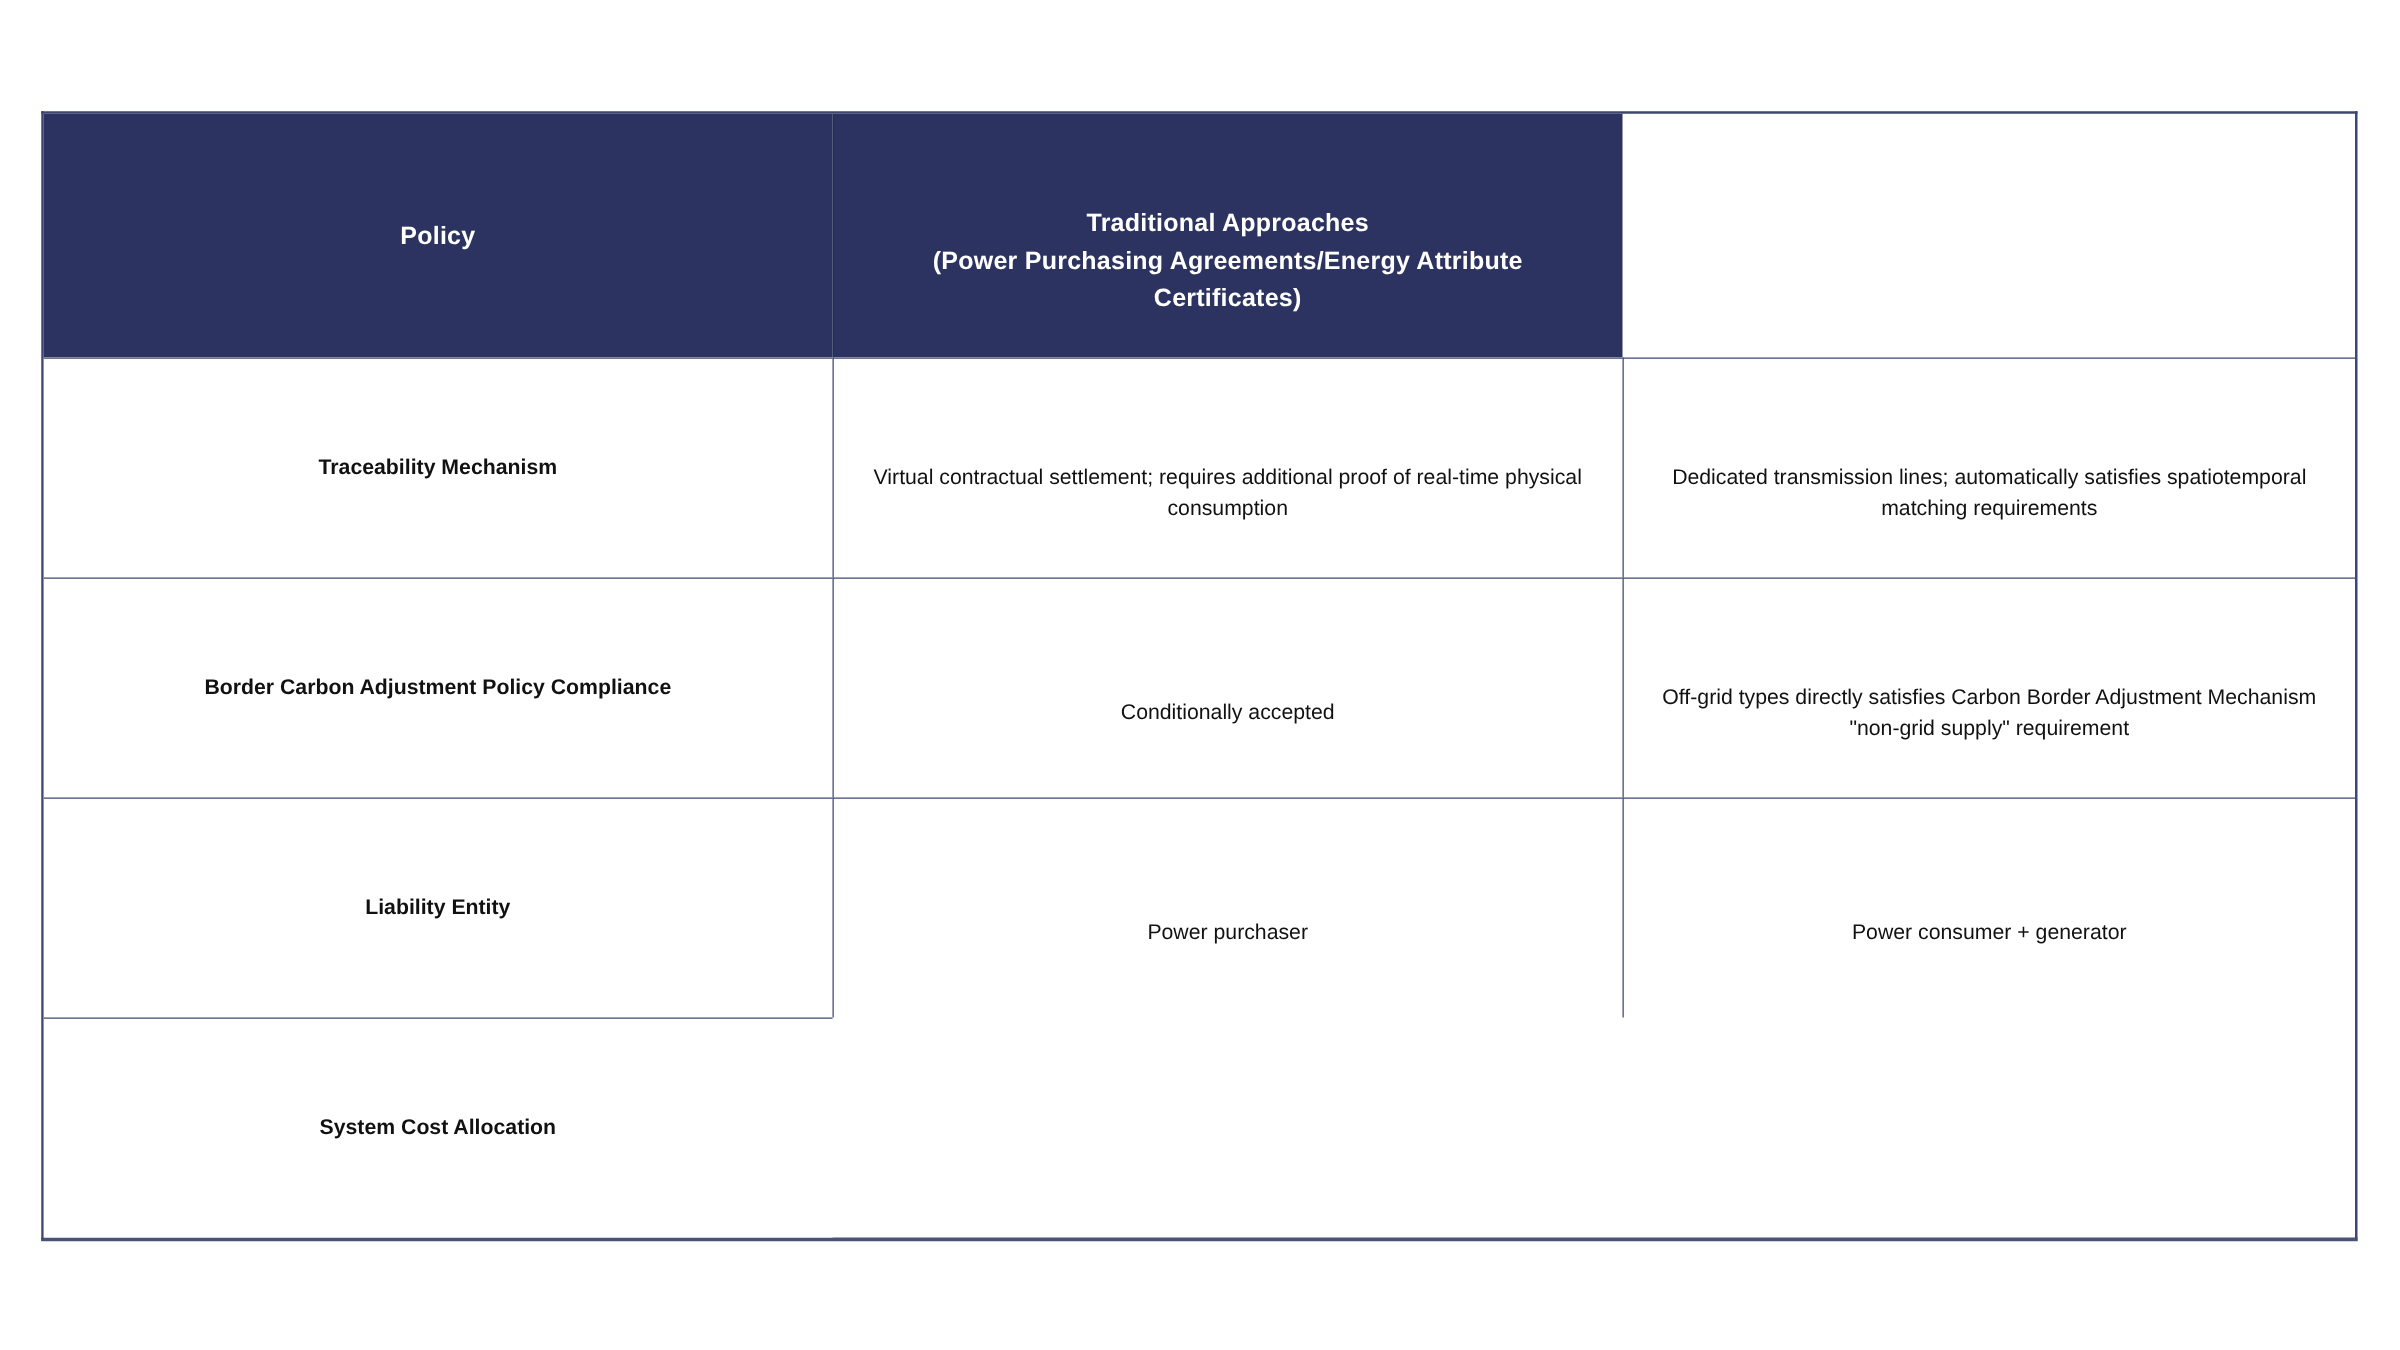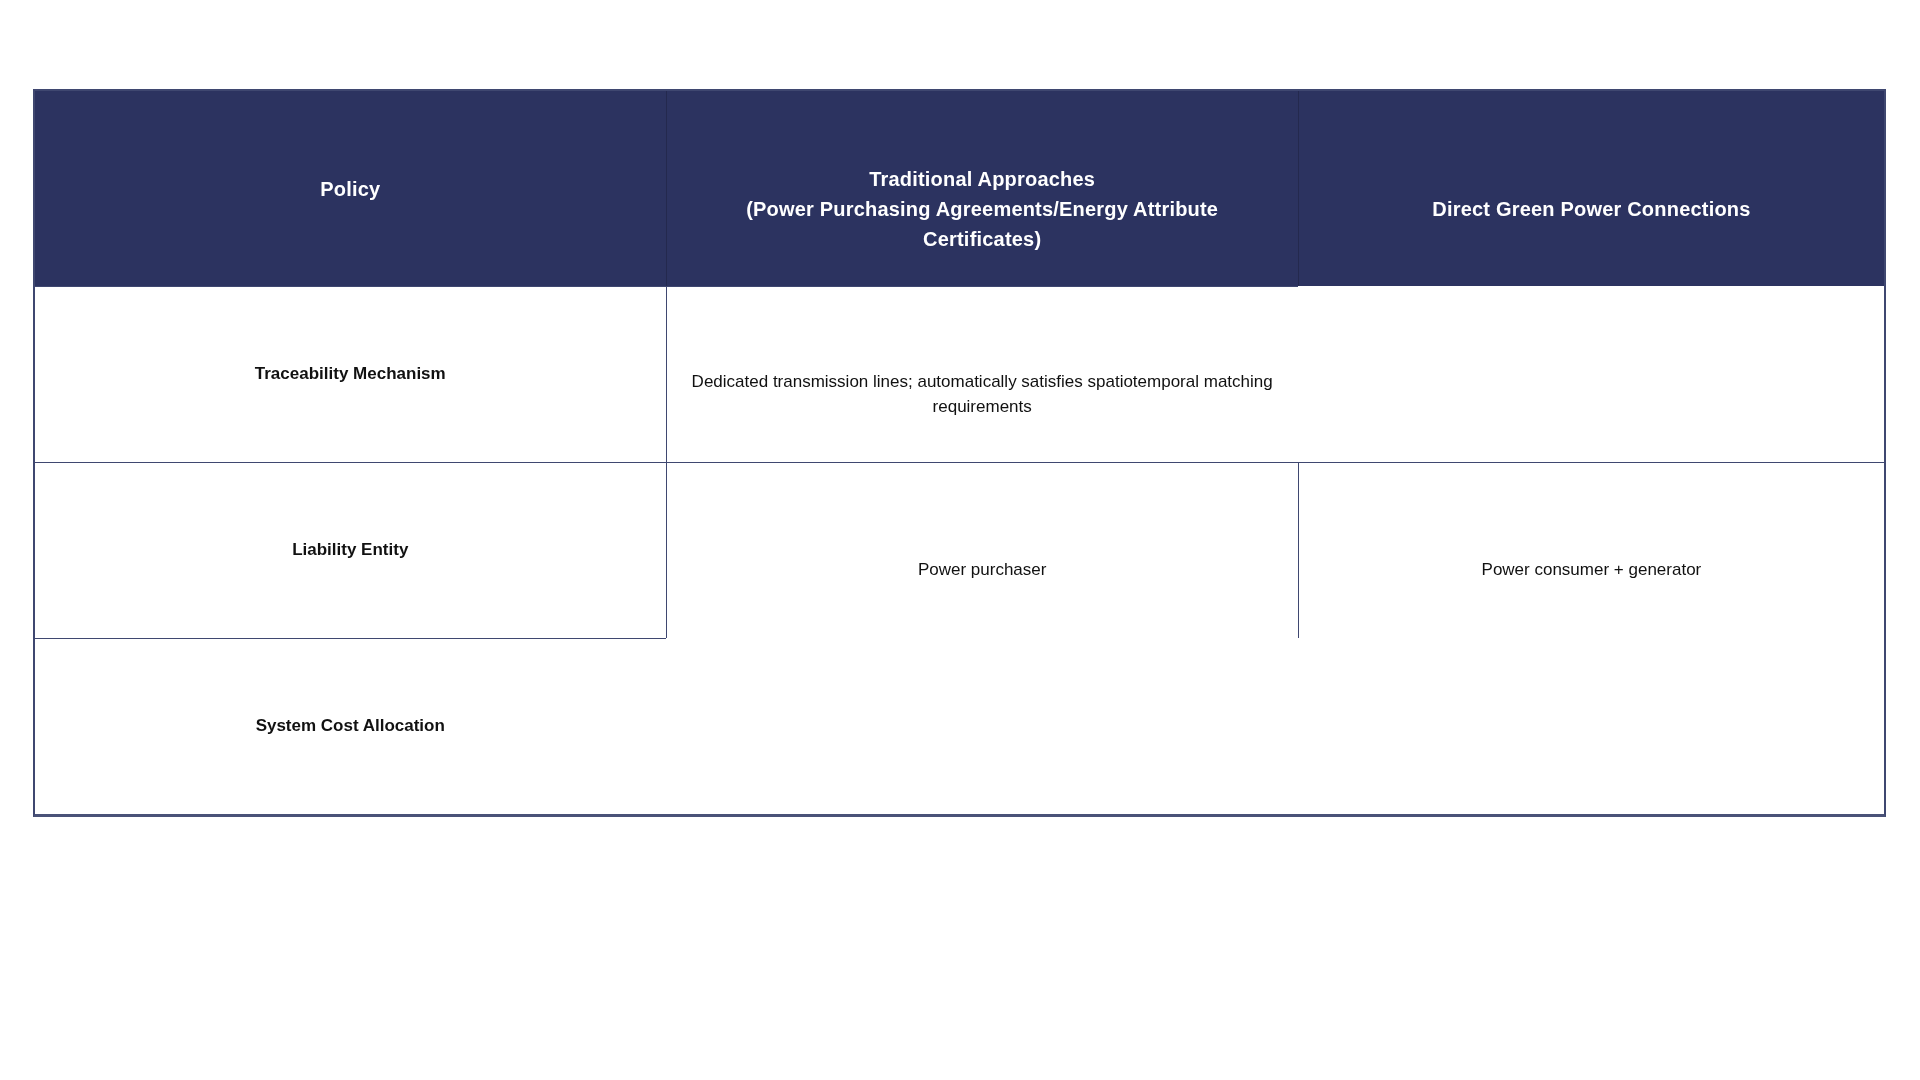--- a/index.html
+++ b/index.html
@@ -83,34 +83,45 @@
   <div class="table-wrap">
 
     <div class="grid-row header-row">
       <div class="cell col-element">
         <div class="inner">Policy</div>
       </div>
       <div class="cell col-traditional">
         <div class="inner" style="max-width:545px">Traditional Approaches
 (Power Purchasing Agreements/Energy Attribute Certificates)</div>
       </div>
-      <div class="cell col-direct">
-        <div class="inner">Direct Green Power Connections</div>
-      </div>
     </div>
 
     <div class="grid-row body-row">
       <div class="cell col-element cell-label">
         <div class="inner">Traceability Mechanism</div>
       </div>
+      <div class="cell col-traditional cell-accent">
+        <div class="inner">Virtual contractual settlement; requires additional proof of real-time physical consumption</div>
+      </div>
       <div class="cell col-direct">
         <div class="inner">Dedicated transmission lines; automatically satisfies spatiotemporal matching requirements</div>
       </div>
     </div>
 
+    <div class="grid-row body-row">
+      <div class="cell col-element cell-label">
+        <div class="inner">Border Carbon Adjustment Policy Compliance</div>
+      </div>
+      <div class="cell col-traditional">
+        <div class="inner">Conditionally accepted</div>
+      </div>
+      <div class="cell col-direct">
+        <div class="inner">Off-grid types directly satisfies Carbon Border Adjustment Mechanism "non-grid supply" requirement</div>
+      </div>
+    </div>
 
     <div class="grid-row body-row">
       <div class="cell col-element cell-label">
         <div class="inner">Liability Entity</div>
       </div>
       <div class="cell col-traditional">
         <div class="inner">Power purchaser</div>
       </div>
       <div class="cell col-direct">
         <div class="inner">Power consumer + generator</div>

